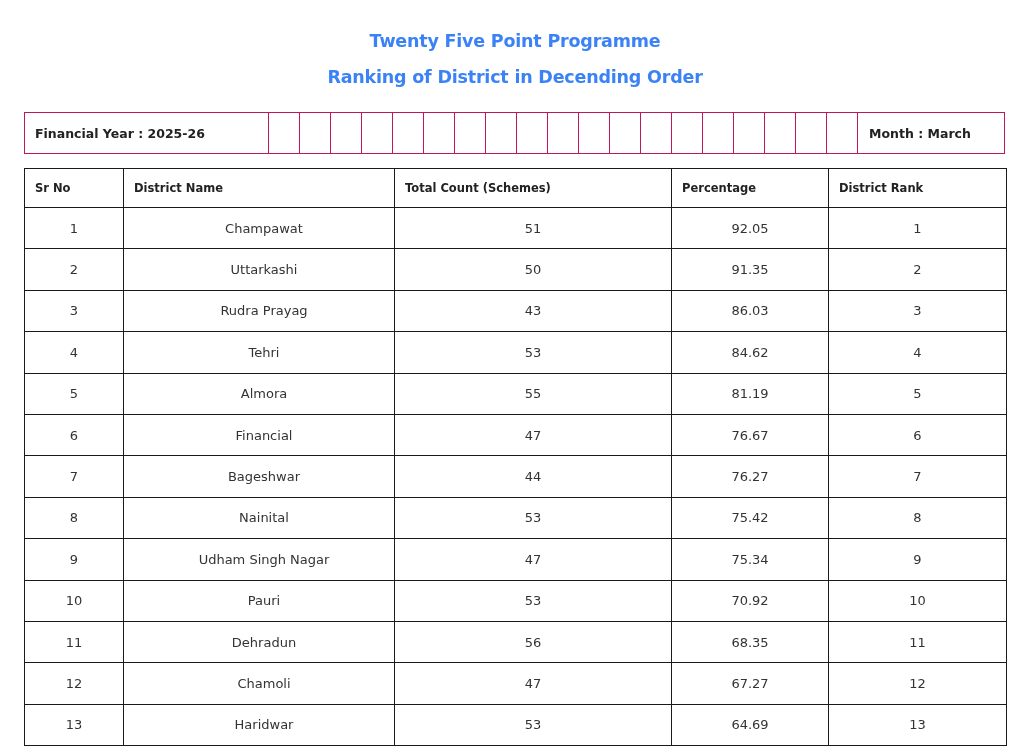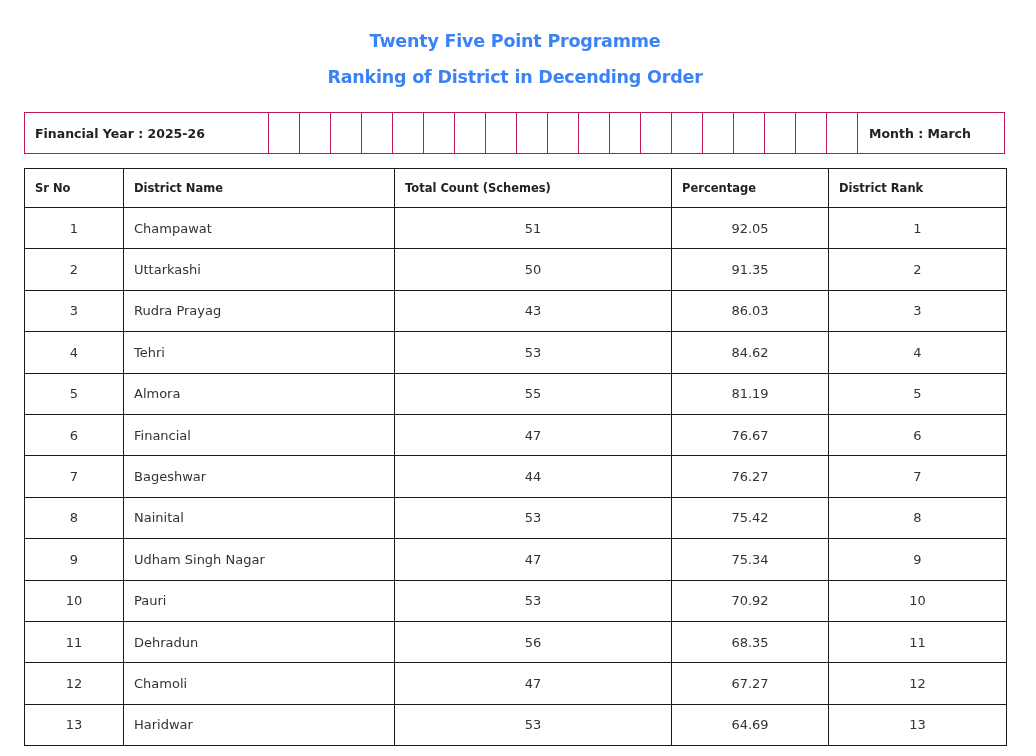--- a/index.html
+++ b/index.html
@@ -33,21 +33,21 @@
   }
   .grid th, .grid td {
     border: 1px solid #1a1a1a; padding: 0; font-size: 13px; color: #333;
   }
   .grid th {
     height: 38px; text-align: left; font-weight: bold; font-size: 11.5px;
     padding-left: 10px; color: #222; margin-left: 20px;
   }
   .grid td { height: 40.4px; }
   .grid td.c { text-align: center; }
-  .grid td.l { text-align: left; padding-left: 10px; }
+  .grid td.l { text-align: center; padding-left: 10px; }
   col.c1 { width: 99px; } col.c2 { width: 271px; } col.c3 { width: 277px; }
   col.c4 { width: 157px; } col.c5 { width: 178px; }
 </style>
 </head>
 <body>
 
 <div class="title t1">Twenty Five Point Programme</div>
 <div class="title t2">Ranking of District in Decending Order</div>
 
 <table class="info">

